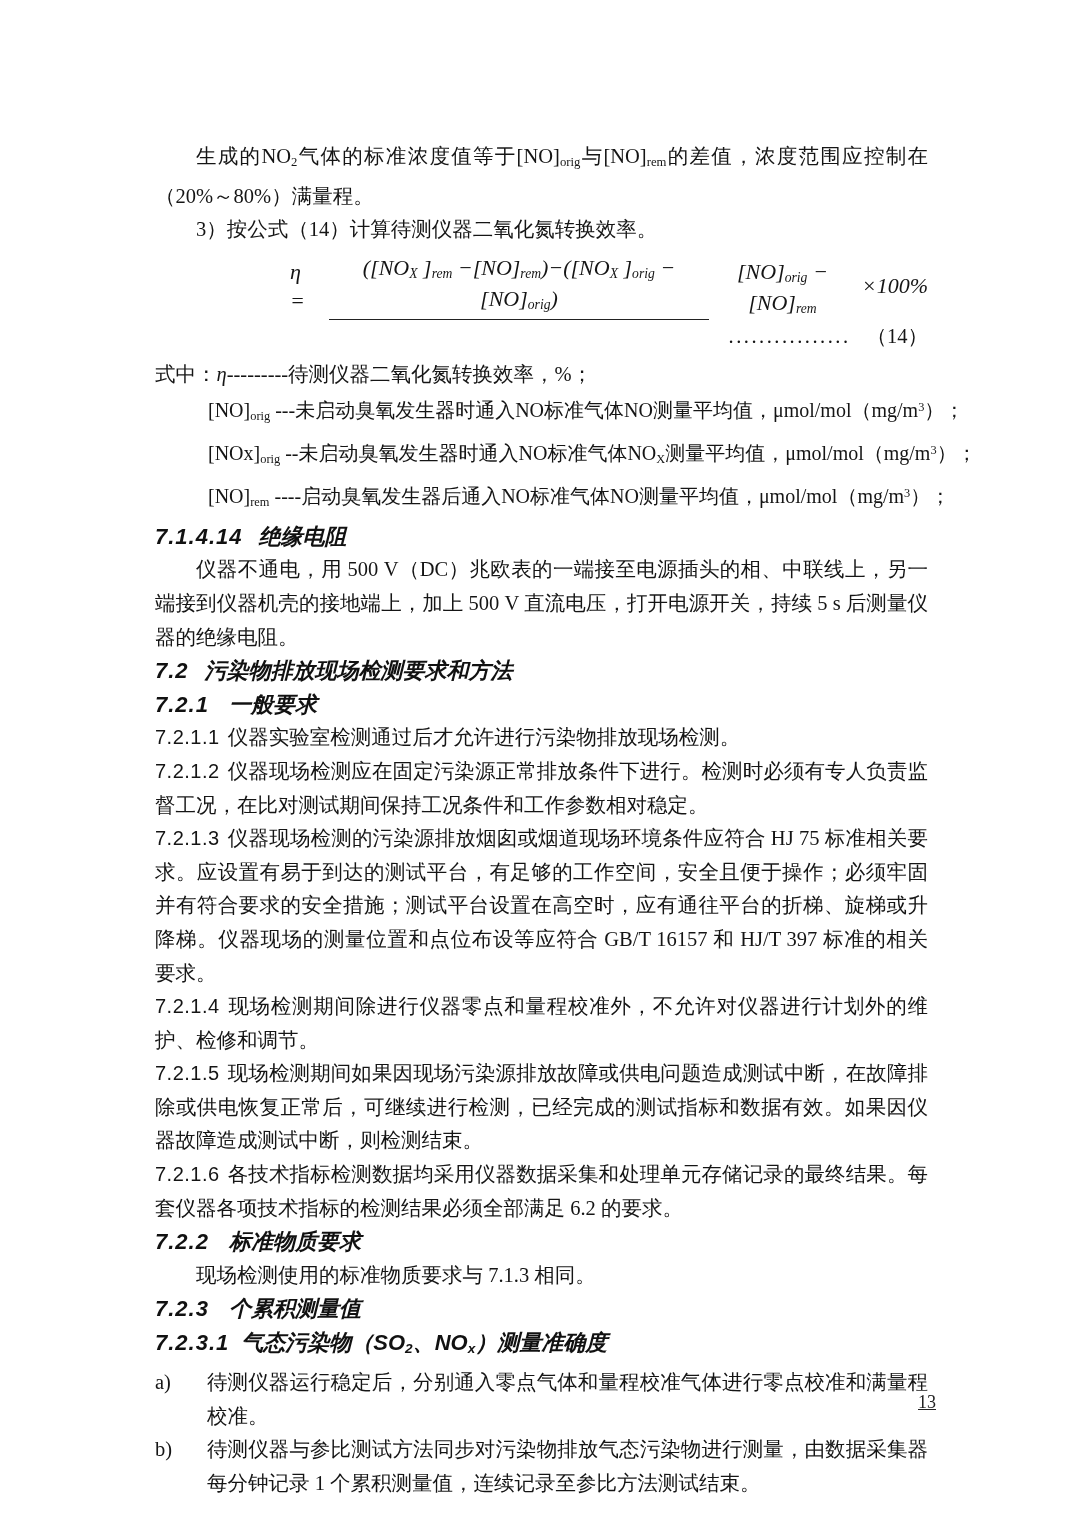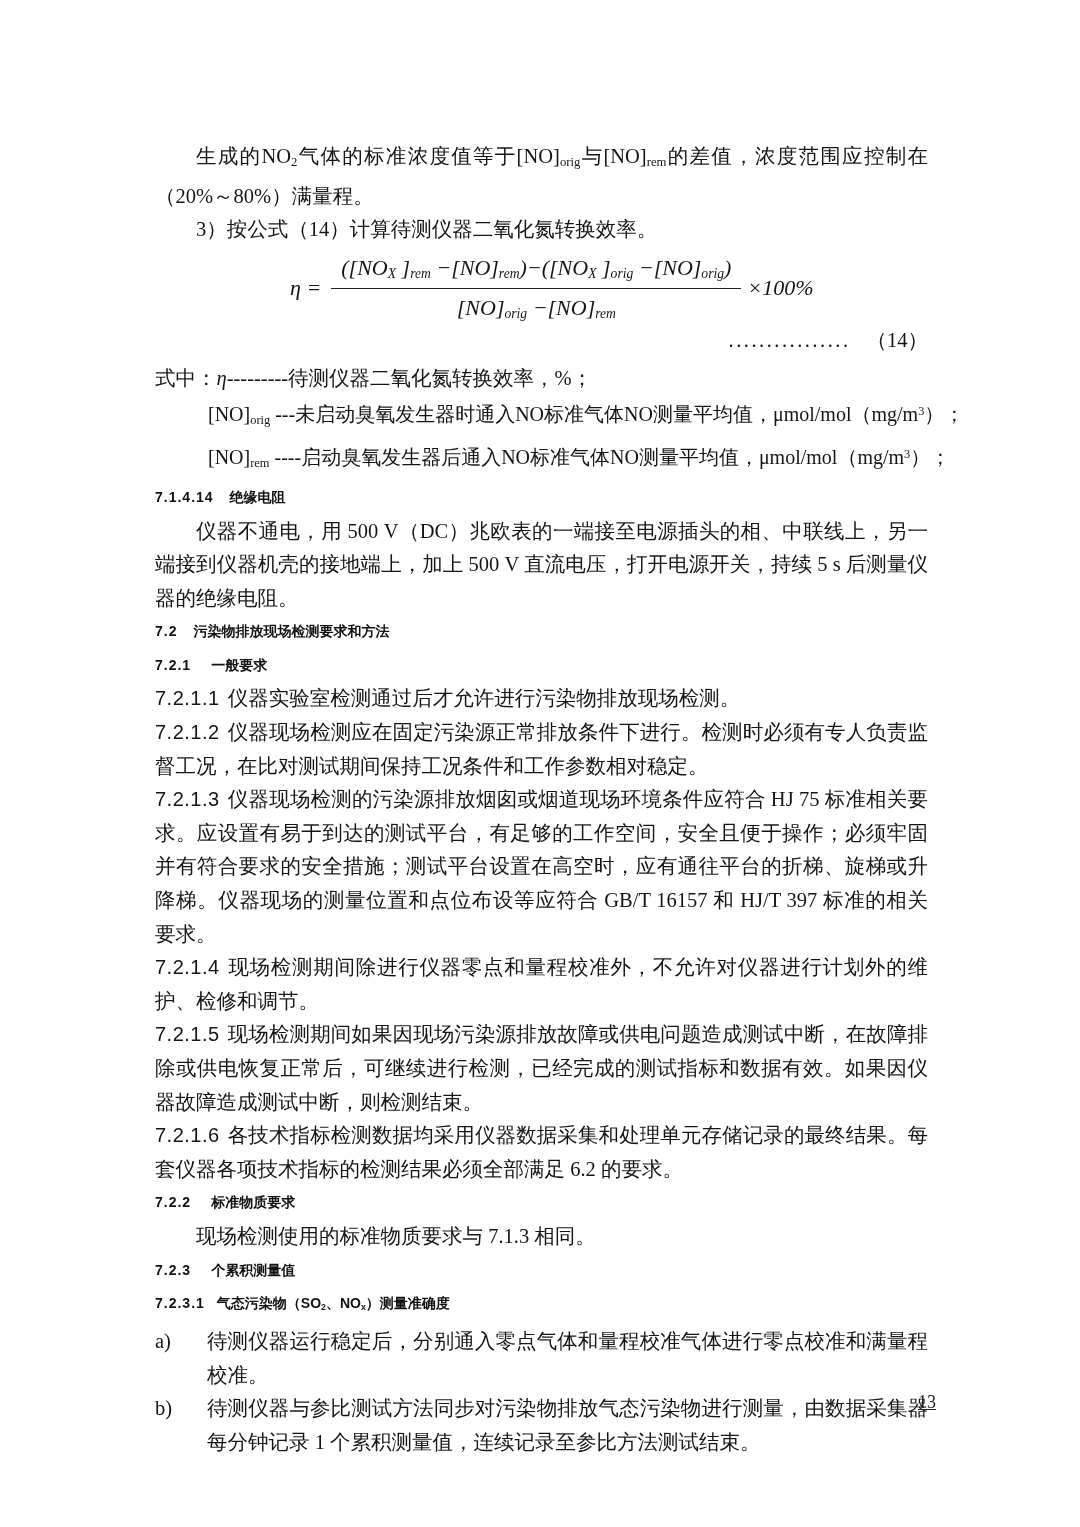--- a/index.html
+++ b/index.html
@@ -6,31 +6,31 @@
   .page{
     position:relative;width:1080px;height:1527px;background:#ffffff;
     font-family:"Liberation Serif","DejaVu Serif",serif;color:#151515;overflow:hidden;
   }
   .content{position:absolute;left:155px;top:140px;width:773px;}
   p{margin:0;}
   .body{font-size:20.5px;line-height:33.6px;}
   .justify{text-align:justify;}
   .indent{text-indent:2em;}
   .sec-num{font-family:"Liberation Sans","DejaVu Sans",sans-serif;font-size:20px;letter-spacing:0.5px;margin-right:8px;}
-  .heading{font-family:"Liberation Sans","DejaVu Sans",sans-serif;font-weight:bold;font-size:14px;line-height:33.6px;margin:0;color:#111;}
+  .heading{font-family:"Liberation Sans","DejaVu Sans",sans-serif;font-weight:bold;font-size:22px;line-height:33.6px;margin:0;color:#111;font-style:italic;}
   .heading .h-num{letter-spacing:1px;}
   .gap-lg .h-num{margin-right:16px;}
   .gap-md .h-num{margin-right:12px;}
   .gap-sm .h-num{margin-right:20px;}
   sub{font-size:0.62em;vertical-align:-0.25em;}
   sup{font-size:0.62em;vertical-align:0.5em;}
   
   .formula-block{margin:6px 0 8px 135px;}
   .formula-row{display:flex;align-items:center;font-style:italic;font-size:22px;line-height:1.35;}
-  .frac{display:inline-flex;flex-direction:column;text-align:center;margin:0 4px;}
+  .frac{display:inline-flex;flex-direction:row;text-align:center;margin:0 4px;}
   .frac .num{border-bottom:1.7px solid #222;padding:0 10px 4px;}
   .frac .den{padding-top:4px;}
   .f-lhs{margin-right:6px;}
   .f-suffix{font-style:italic;margin-left:2px;}
   .formula-number-row{display:flex;justify-content:flex-end;align-items:baseline;gap:16px;margin-top:2px;font-size:20.5px;}
   .f-dots{letter-spacing:2.5px;}
   
   .def{padding-left:53px;white-space:nowrap;font-size:20px;line-height:33.6px;}
   
   .list-item{display:flex;line-height:33.6px;font-size:20.5px;}
@@ -59,20 +59,21 @@
       <div class="formula-number-row">
         <span class="f-dots">................</span>
         <span class="f-num-label">（14）</span>
       </div>
     </div>
 
     <p class="body">式中：<i>η</i>---------待测仪器二氧化氮转换效率，%；</p>
 
     <div>
       <p class="body def">[NO]<sub>orig</sub> ---未启动臭氧发生器时通入NO标准气体NO测量平均值，μmol/mol（mg/m<sup>3</sup>）；</p>
+      <p class="body def">[NOx]<sub>orig</sub> --未启动臭氧发生器时通入NO标准气体NO<sub>X</sub>测量平均值，μmol/mol（mg/m<sup>3</sup>）；</p>
       <p class="body def">[NO]<sub>rem</sub> ----启动臭氧发生器后通入NO标准气体NO测量平均值，μmol/mol（mg/m<sup>3</sup>）；</p>
     </div>
 
     <p class="heading gap-lg"><span class="h-num">7.1.4.14</span><span>绝缘电阻</span></p>
 
     <p class="body justify indent">仪器不通电，用 500 V（DC）兆欧表的一端接至电源插头的相、中联线上，另一端接到仪器机壳的接地端上，加上 500 V 直流电压，打开电源开关，持续 5 s 后测量仪器的绝缘电阻。</p>
 
     <p class="heading gap-lg"><span class="h-num">7.2</span><span>污染物排放现场检测要求和方法</span></p>
 
     <p class="heading gap-sm"><span class="h-num">7.2.1</span><span>一般要求</span></p>

